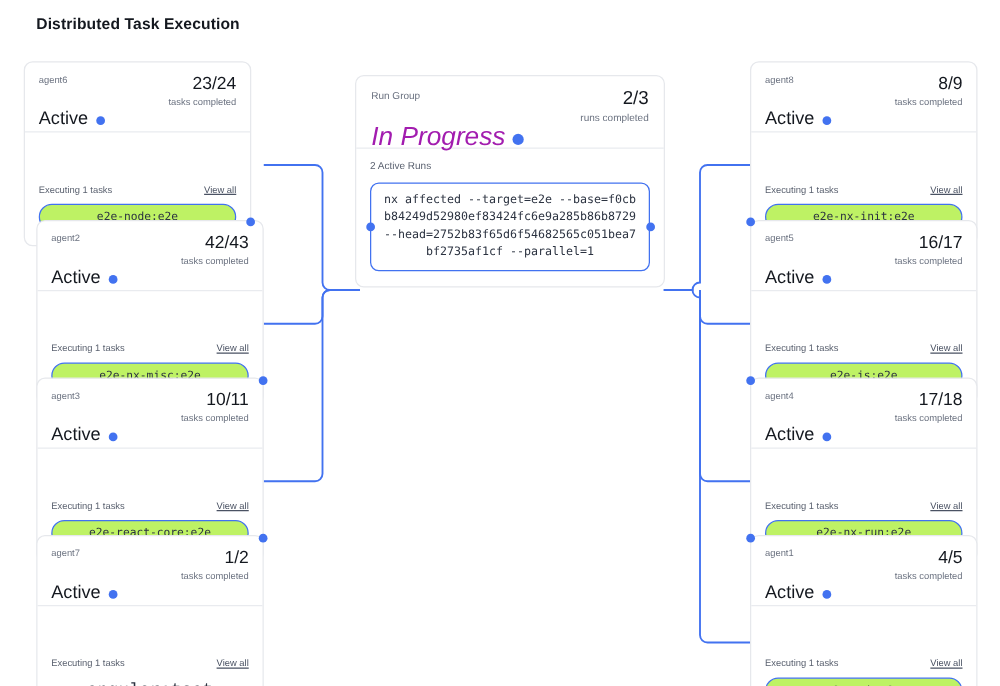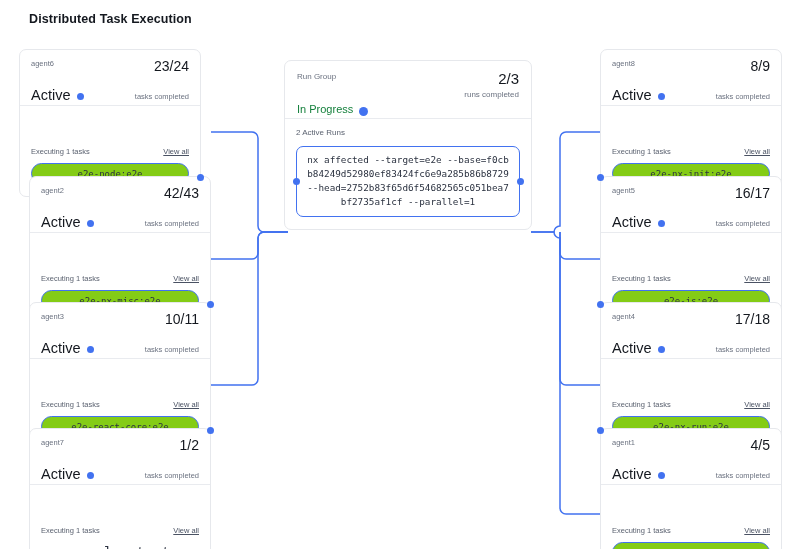--- a/index.html
+++ b/index.html
@@ -34,39 +34,39 @@
     width: 7px; height: 7px; border-radius: 50%;
     background: #4272f0; display: inline-block; flex: 0 0 auto;
     margin-top: 2px;
   }
   .count {
     position: absolute; right: 11px; top: 8px;
     font-size: 14px; color: #14181f; line-height: 17px;
   }
   .count-label {
     position: absolute; right: 11px; top: 27px;
-    font-size: 7.5px; color: #6b7280; line-height: 10px; margin-top: 15px;
+    font-size: 7.5px; color: #6b7280; line-height: 10px;
   }
   .card-divider { height: 1px; background: #e9ebef; }
   .card-body { padding: 9px 11px 12px 11px; position: relative; }
   .body-row { display: flex; justify-content: space-between; align-items: baseline; margin-top: 32px; }
   .executing { font-size: 7.5px; color: #5b6270; }
   .view-all {
     font-size: 7.5px; color: #4a5263; text-decoration: underline;
     cursor: pointer;
   }
   .task-pill {
     margin-top: 7px;
     border: 1.3px solid #4272f0;
     border-radius: 14px;
     height: 21px;
     display: flex; align-items: center; justify-content: center;
     font-family: "DejaVu Sans Mono", "Liberation Mono", monospace;
     font-size: 9px; color: #2b3240;
-    background: #84cc16;
+    background: #bef264;
   }
   .task-plain {
     margin-top: 7px;
     height: 21px;
     display: flex; align-items: center; justify-content: center;
     font-family: Liberation Mono, monospace;
     font-size: 14px; color: #2b3240;
   }
   
   .nub {
@@ -75,21 +75,21 @@
   }
 
   
   .rg {
     position: absolute;
     left: 284px; top: 60px; width: 248px;
     background: #fff; border: 1px solid #e6e8ec; border-radius: 7px;
   }
   .rg-head { padding: 10px 12px 11px 12px; position: relative; height: 57px; }
   .rg-kicker { font-size: 8px; color: #6b7280; line-height: 11px; }
-  .rg-status { font-size: 11px; color: #15803d; line-height: 19px; }
+  .rg-status { font-size: 21px; color: #a21caf; line-height: 19px; font-style: italic; }
   .rg-dot { width: 9px; height: 9px; margin-top: 3px; }
   .rg-count {
     position: absolute; right: 12px; top: 9px;
     font-size: 15px; color: #14181f;
   }
   .rg-count-label {
     position: absolute; right: 12px; top: 29px;
     font-size: 8px; color: #6b7280;
   }
   .rg-body { padding: 9px 11px 12px 11px; }

